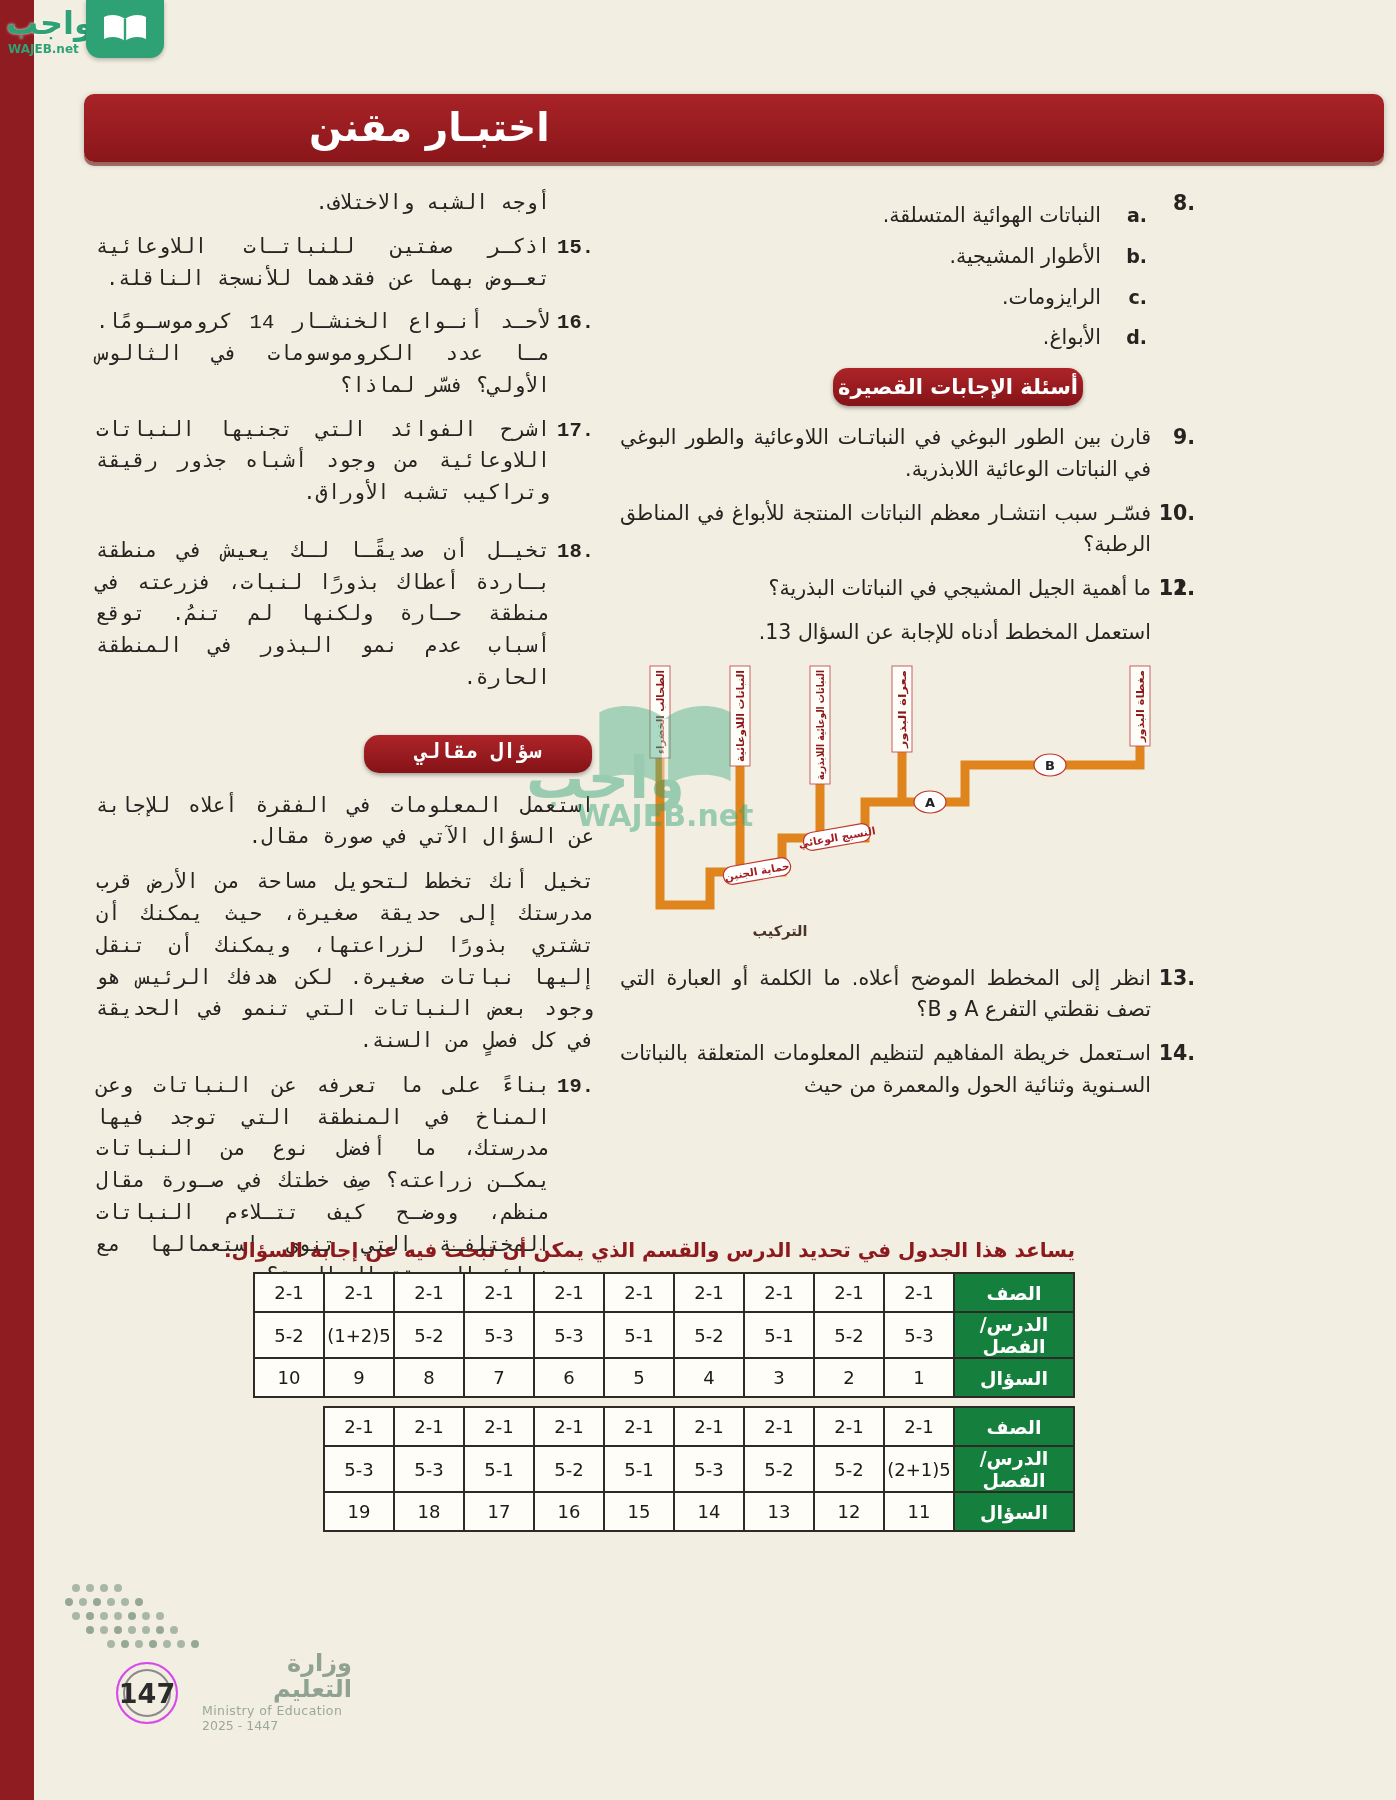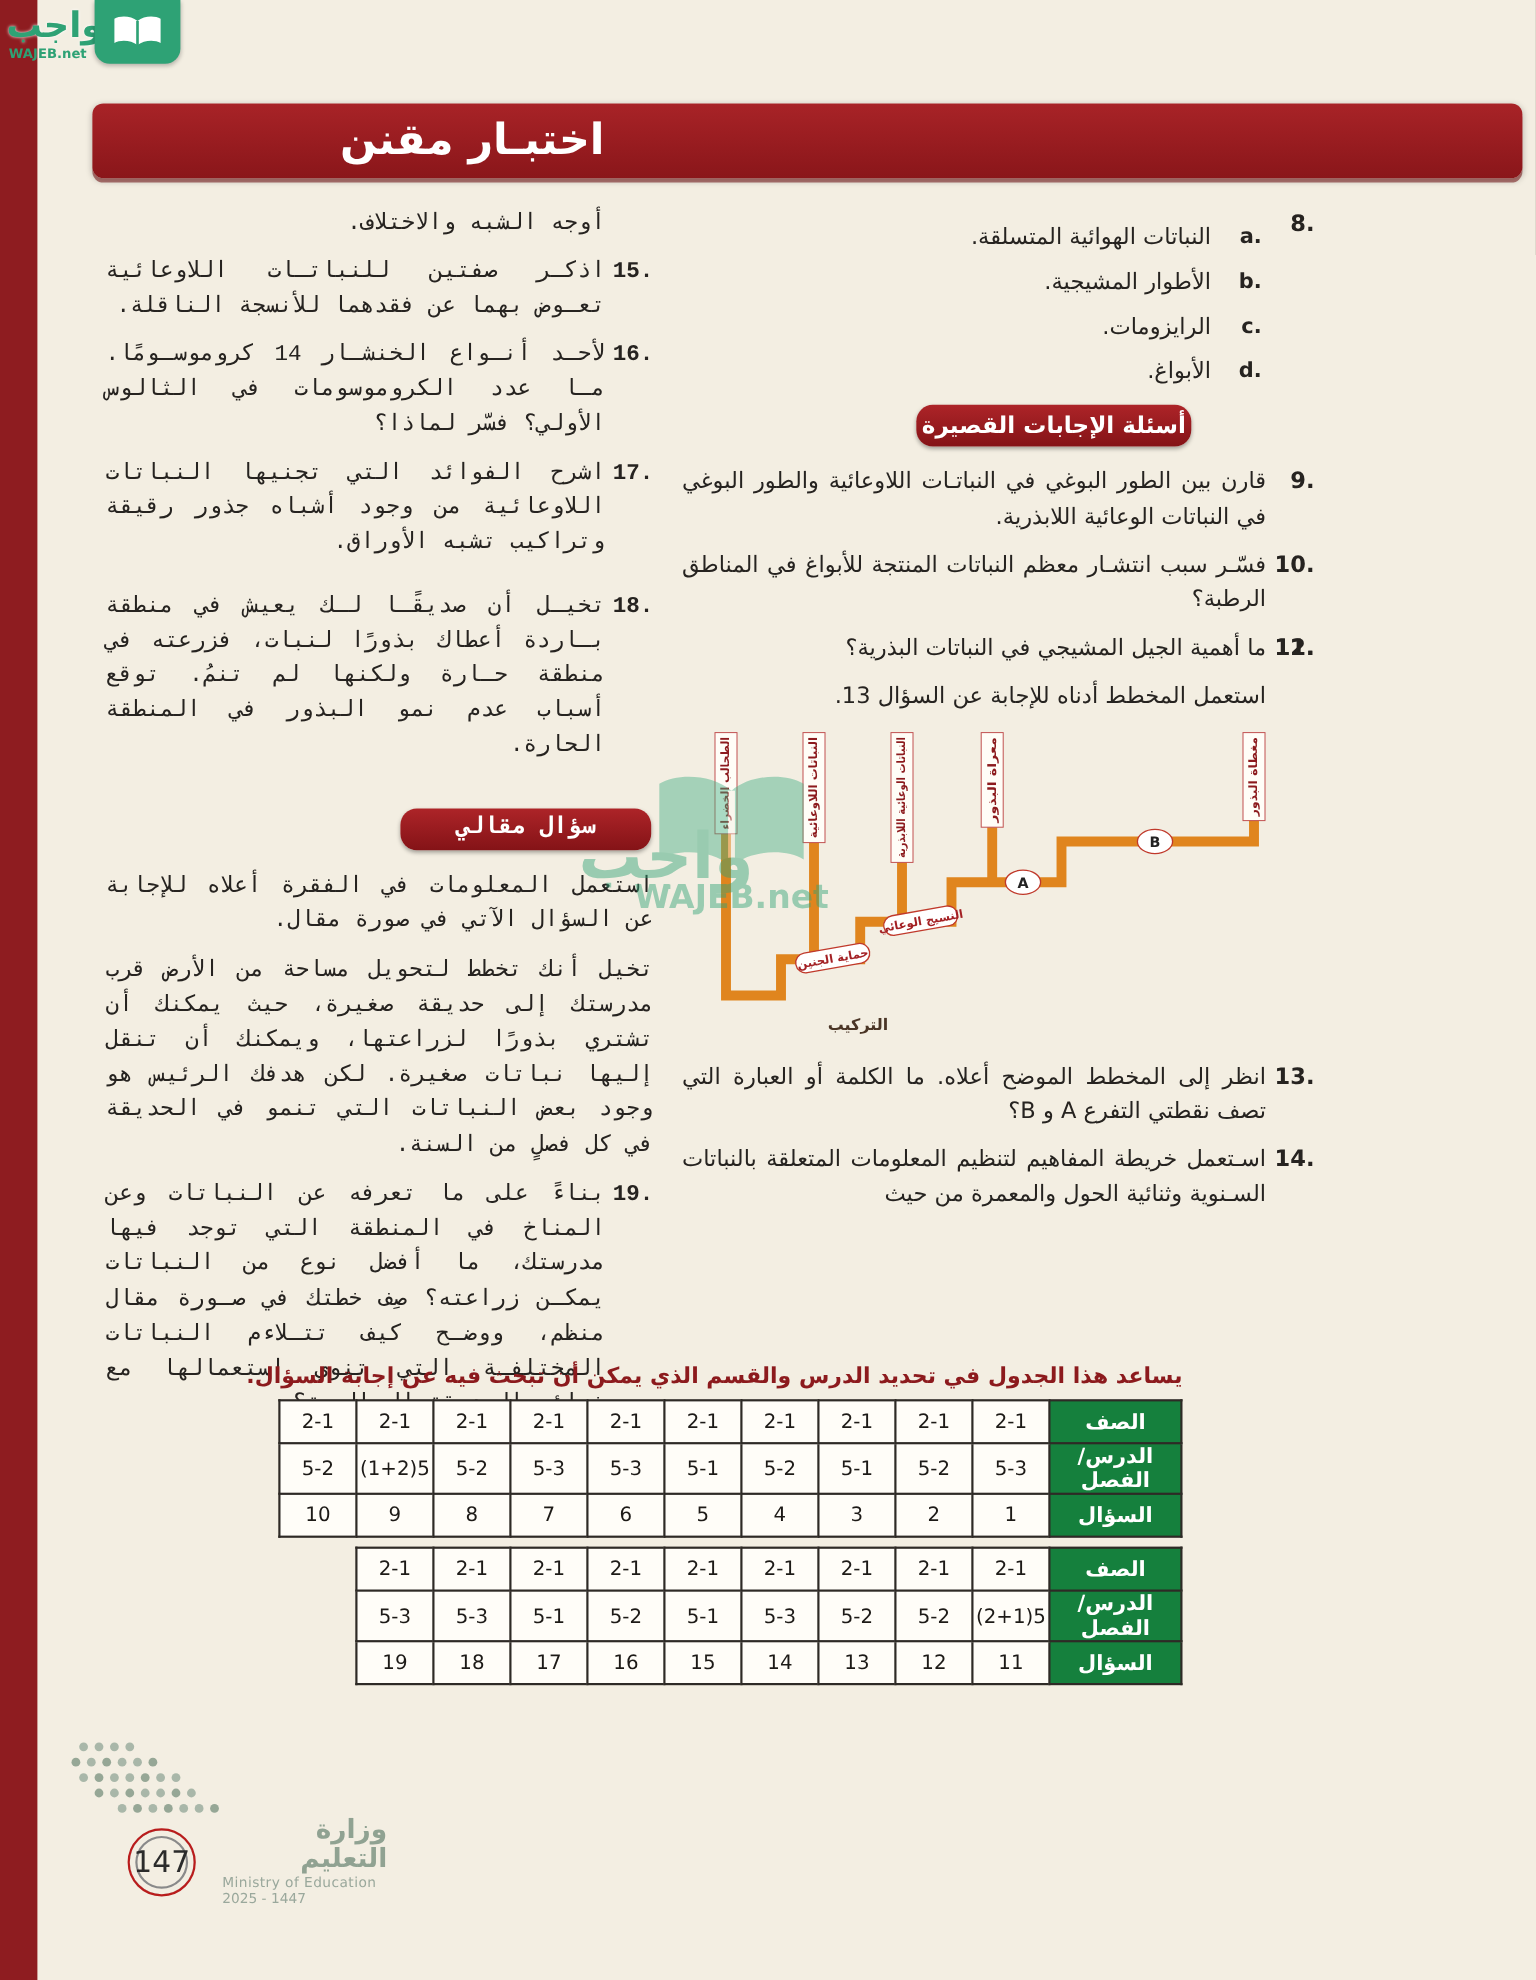--- a/index.html
+++ b/index.html
@@ -61,22 +61,22 @@
   table.qt td {
     border:2px solid #2e2a26; background:#fffdf8; width:70px; height:39px;
     text-align:center; font-size:18px; direction:ltr; color:#1d1a17;
   }
   table.qt td.hdr { background:#15803d; color:#fff; font-weight:bold; width:120px; font-size:19px; direction:rtl; }
 
   
   .ministry-dots { position:absolute; left:56px; top:1578px; }
   .page-circle {
     position:absolute; left:116px; top:1662px; width:62px; height:62px; border-radius:50%;
-    border:2px solid #b91c1c; display:flex; align-items:center; justify-content:center;
-    font-size:27px; font-weight:normal; color:#2b2b2b;
+    border:2px solid #d946ef; display:flex; align-items:center; justify-content:center;
+    font-size:27px; font-weight:bold; color:#2b2b2b;
     box-shadow: inset 0 0 0 5px #f3eee2, inset 0 0 0 7px #8a8a8a;
   }
   .ministry { position:absolute; left:202px; top:1650px; text-align:right; direction:rtl; width:150px; }
   .ministry .ar { font-size:24px; font-weight:bold; color:#90a292; line-height:1.1; }
   .ministry .en { font-size:12.5px; color:#9aa89c; letter-spacing:.4px; direction:ltr; text-align:left; }
   .ministry .yr { font-size:12.5px; color:#9aa89c; direction:ltr; text-align:left; }
 
   
   .wm-top { position:absolute; left:0; top:0; width:200px; height:74px; z-index:6; pointer-events:none; }
   .wm-top .wm-ar { position:absolute; left:6px; top:4px; font-size:32px; font-weight:bold; color:#2ea275; text-shadow:0 0 3px #fff; }

